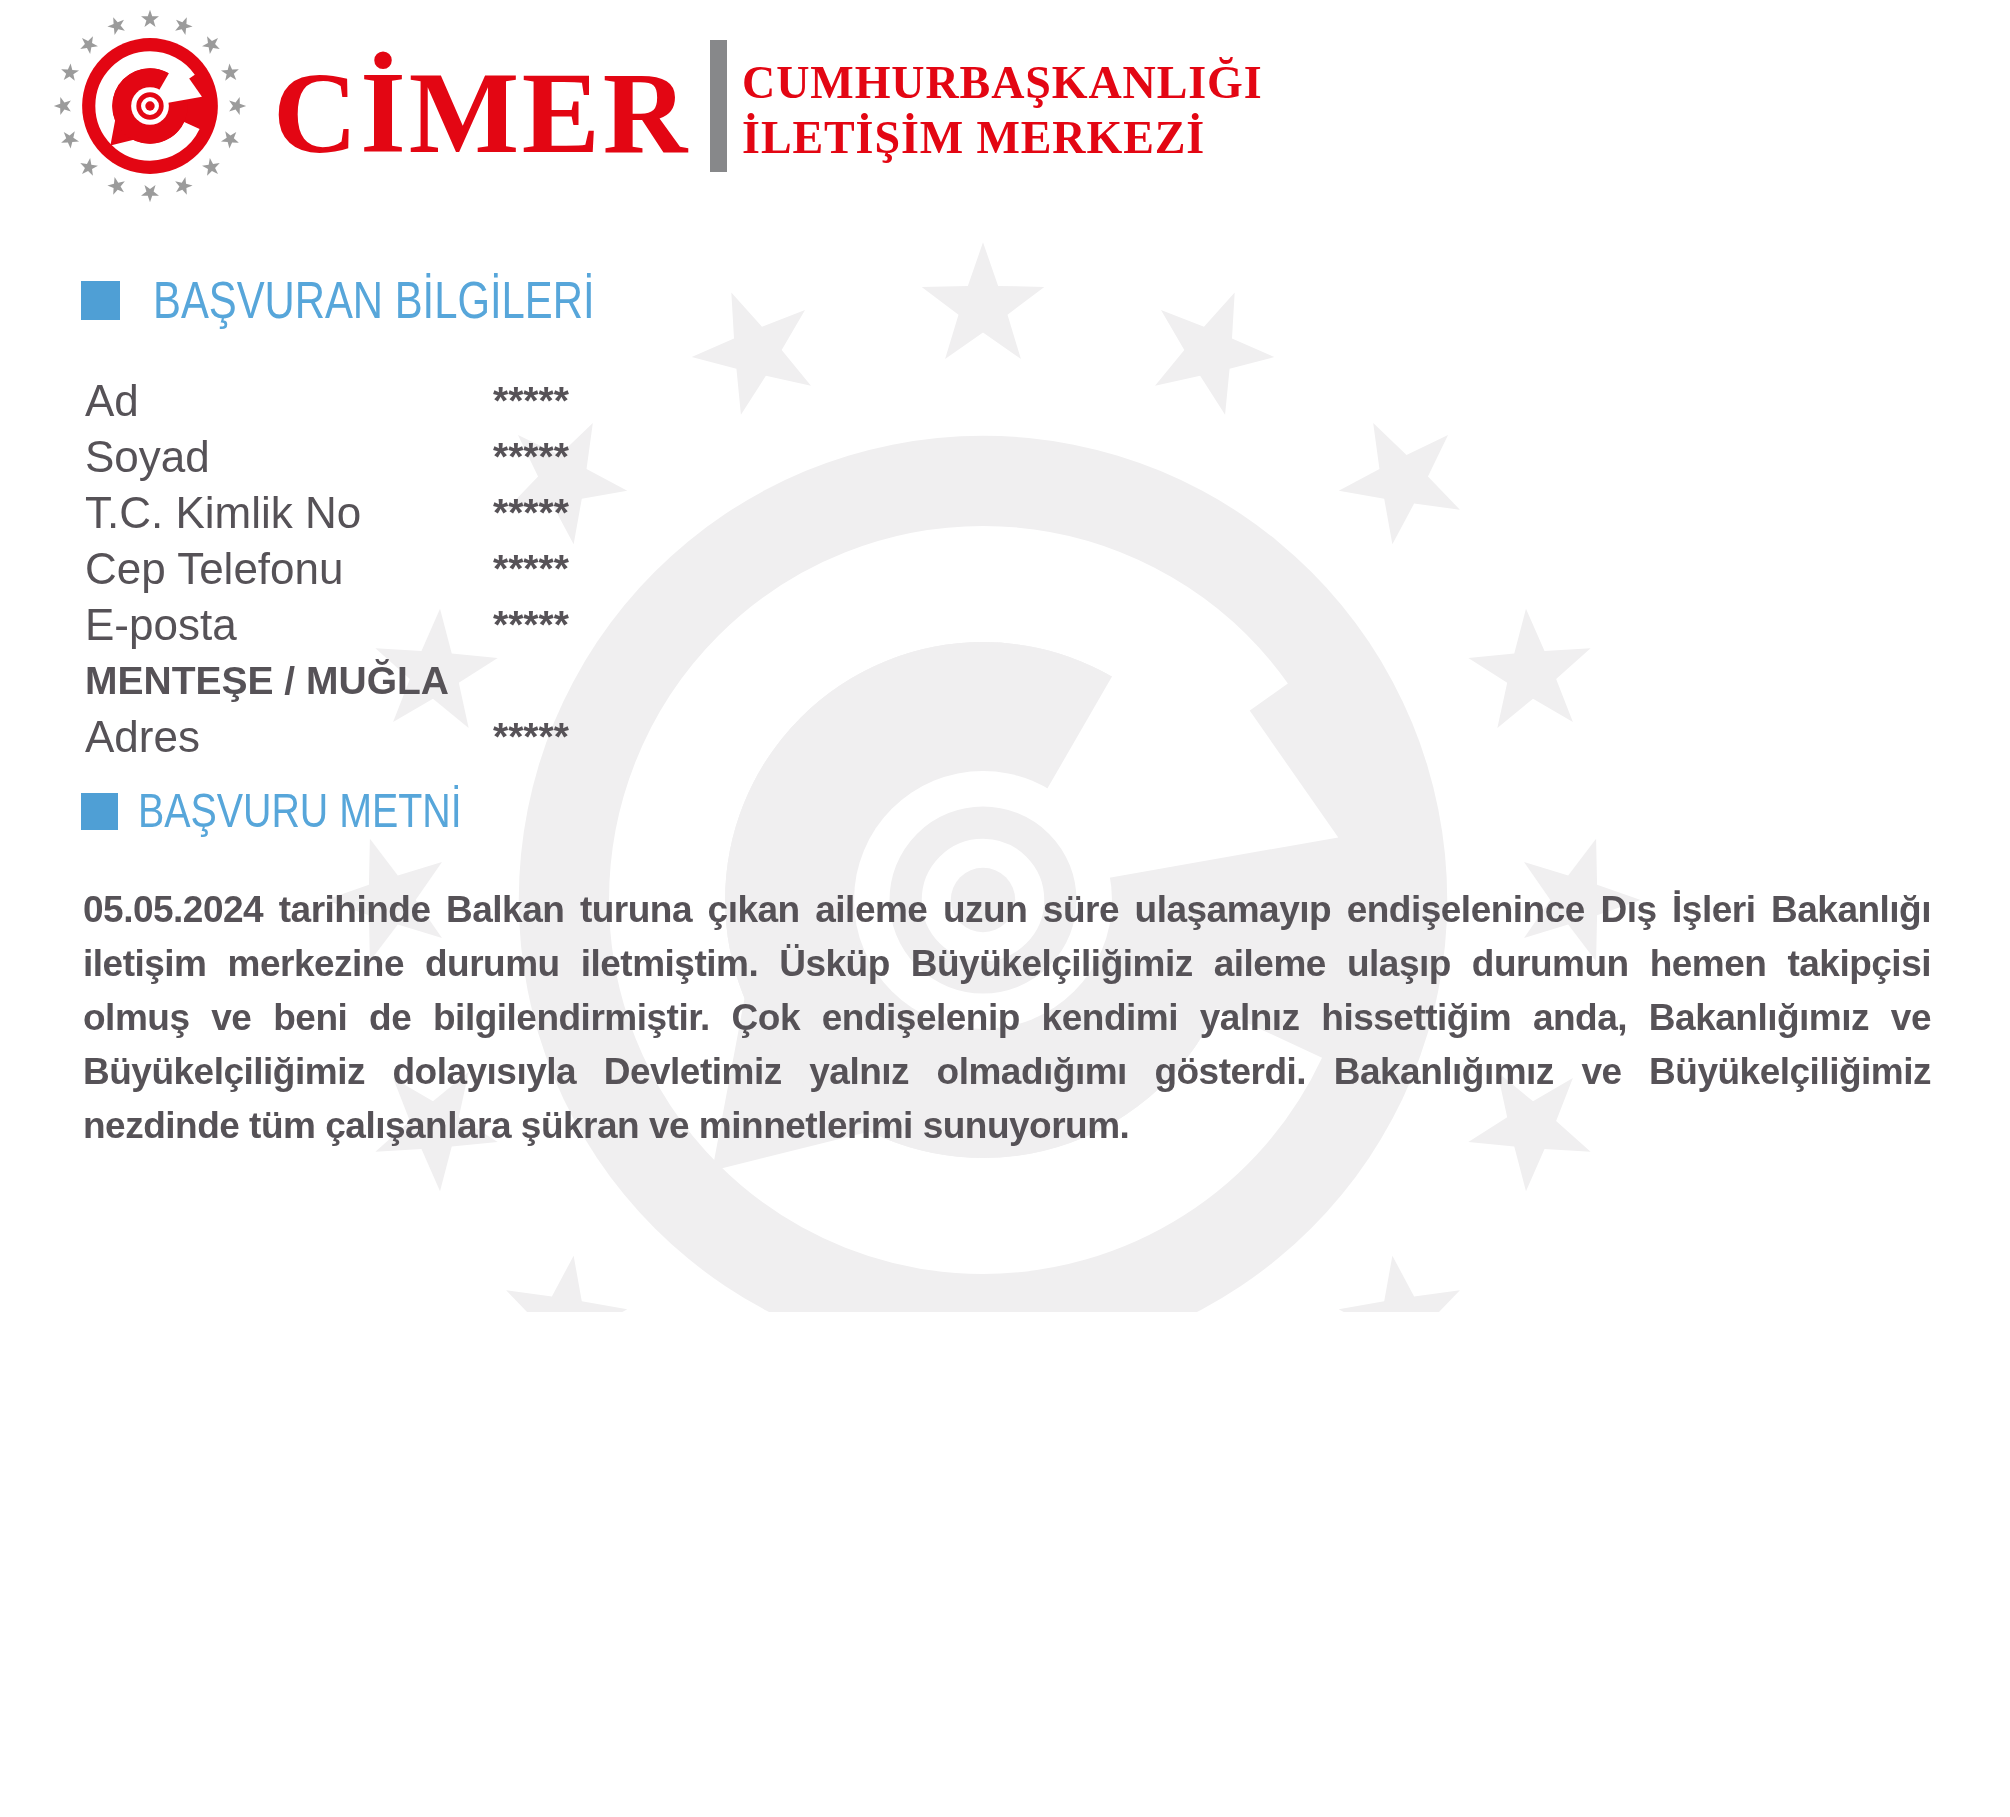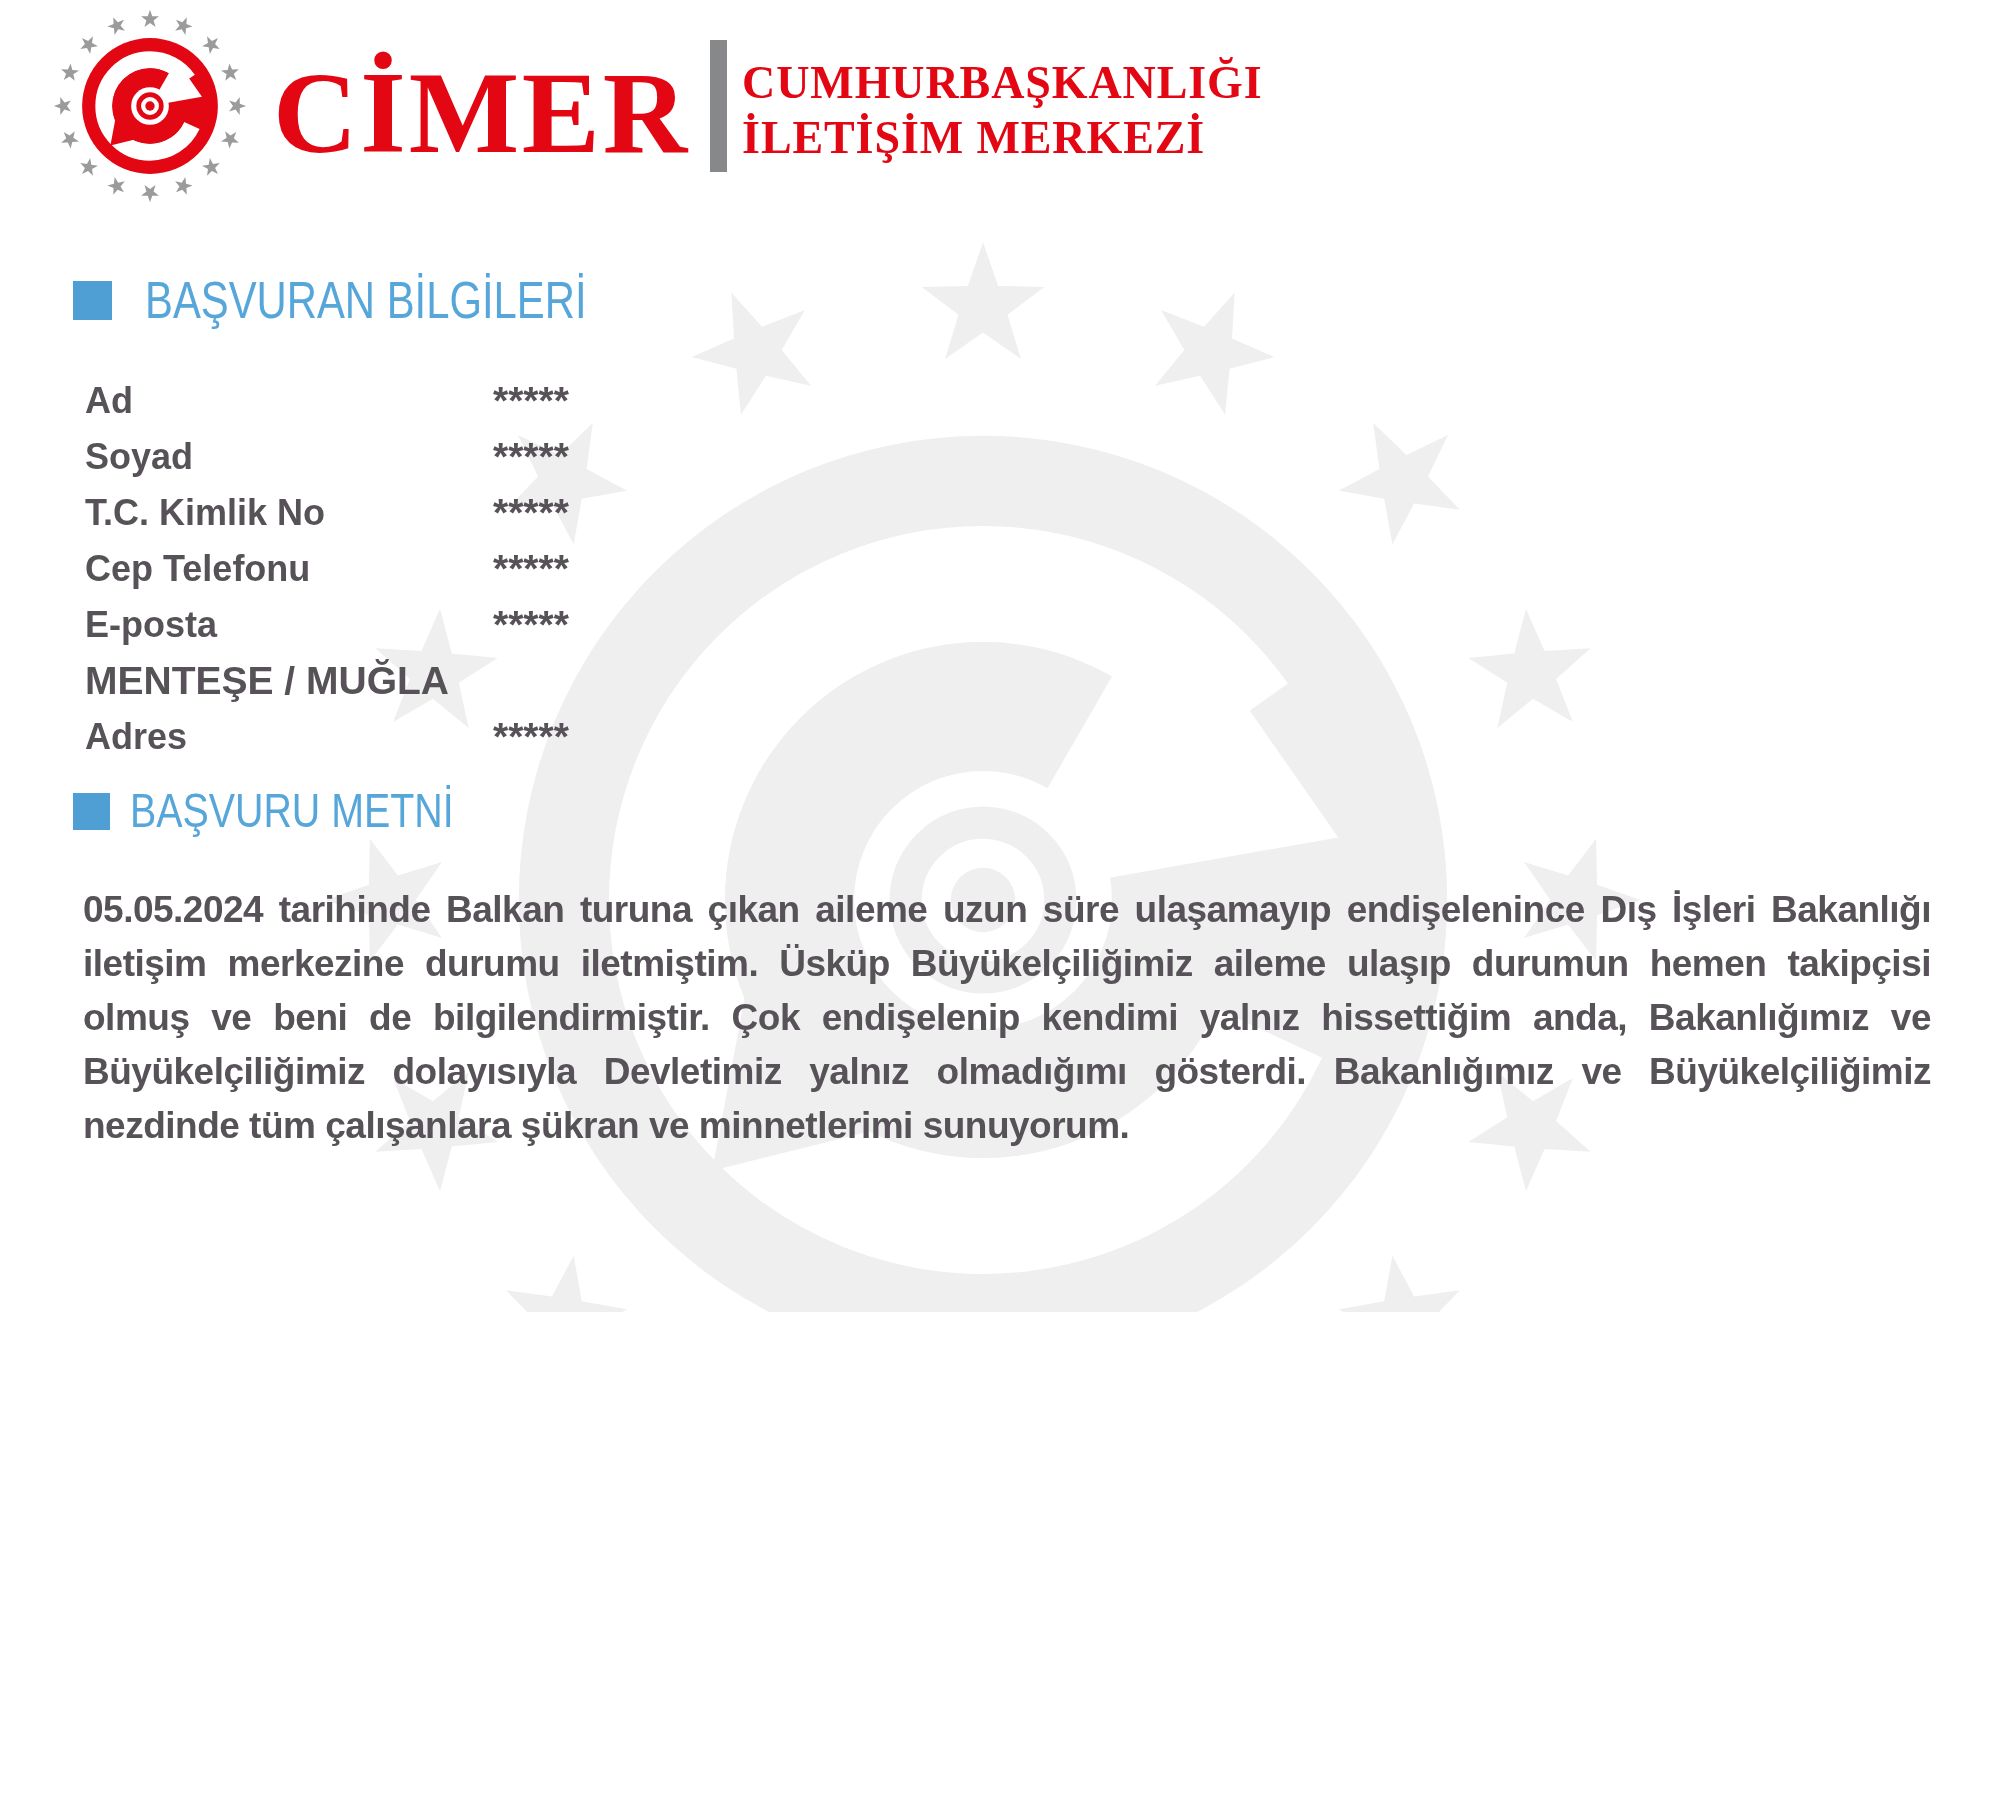--- a/index.html
+++ b/index.html
@@ -43,21 +43,21 @@
     font-family:"Liberation Serif", serif;
     font-weight:700;
     font-size:46px;
     line-height:1.2;
     color:#e30613;
     letter-spacing:0.9px;
     padding-top:7.4px;
   }
   
   .section-head{
-    position:absolute;left:73px;
+    position:absolute;left:81px;
     display:flex;align-items:center;
   }
   .section-head .marker{
     background:#4f9fd5;
     flex:0 0 auto;
   }
   .sh1{top:275px;}
   .sh1 .marker{width:39px;height:39px;}
   .sh1 .sh-label{font-size:51px;margin-left:33px;}
   .sh2{top:787px;}
@@ -77,22 +77,22 @@
     width:1299px;
   }
   .field-row{
     display:grid;
     grid-template-columns:408px auto;
     height:56px;
     align-items:center;
     color:#565257;
   }
   .field-label{
-    font-weight:700;
-    font-size:36px;
+    font-weight:400;
+    font-size:44px;
     white-space:nowrap;
   }
   .field-value{
     font-weight:700;
     font-size:39px;
     white-space:nowrap;
   }
   
   .application-text{
     position:absolute;left:83px;top:846px;

